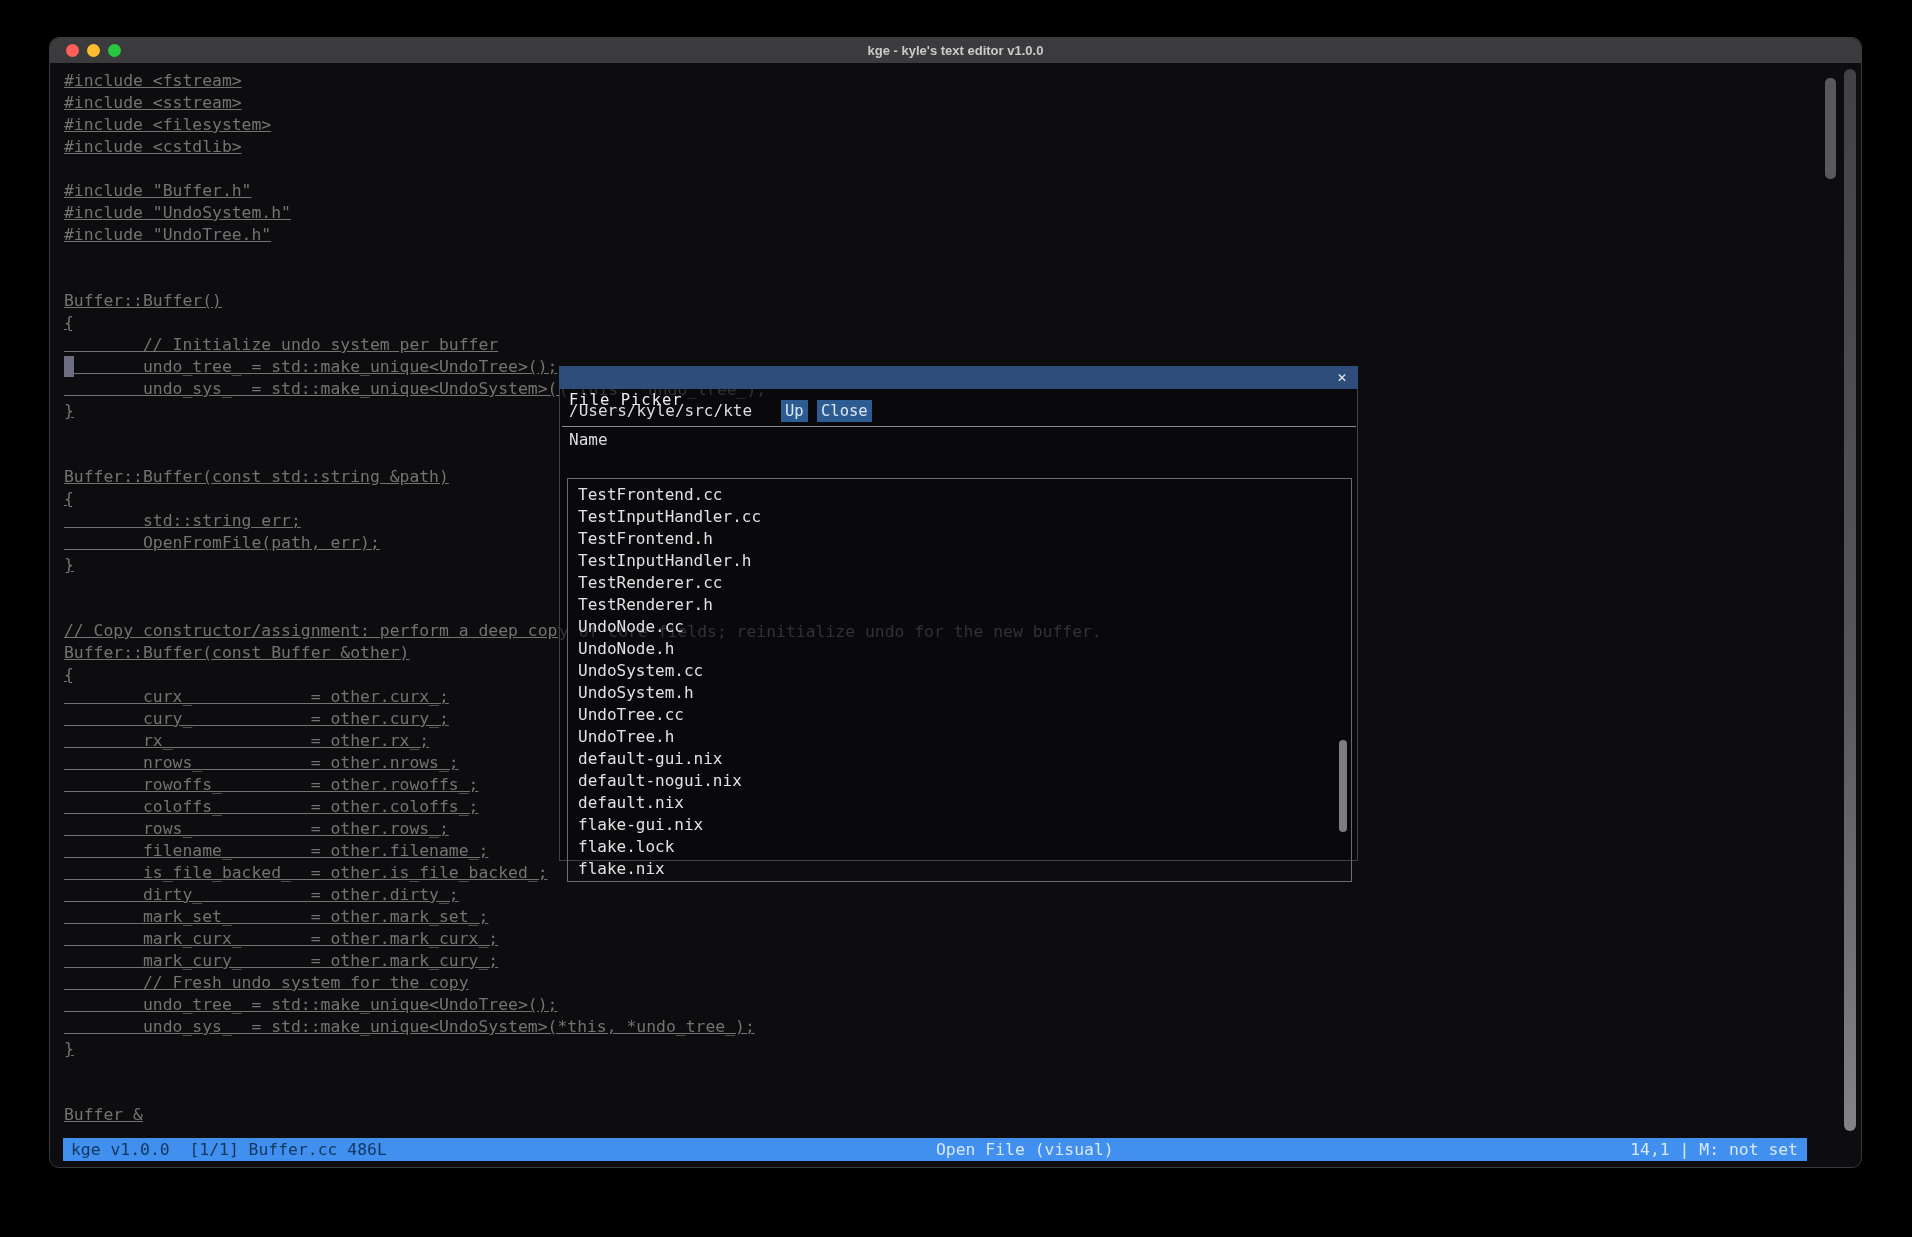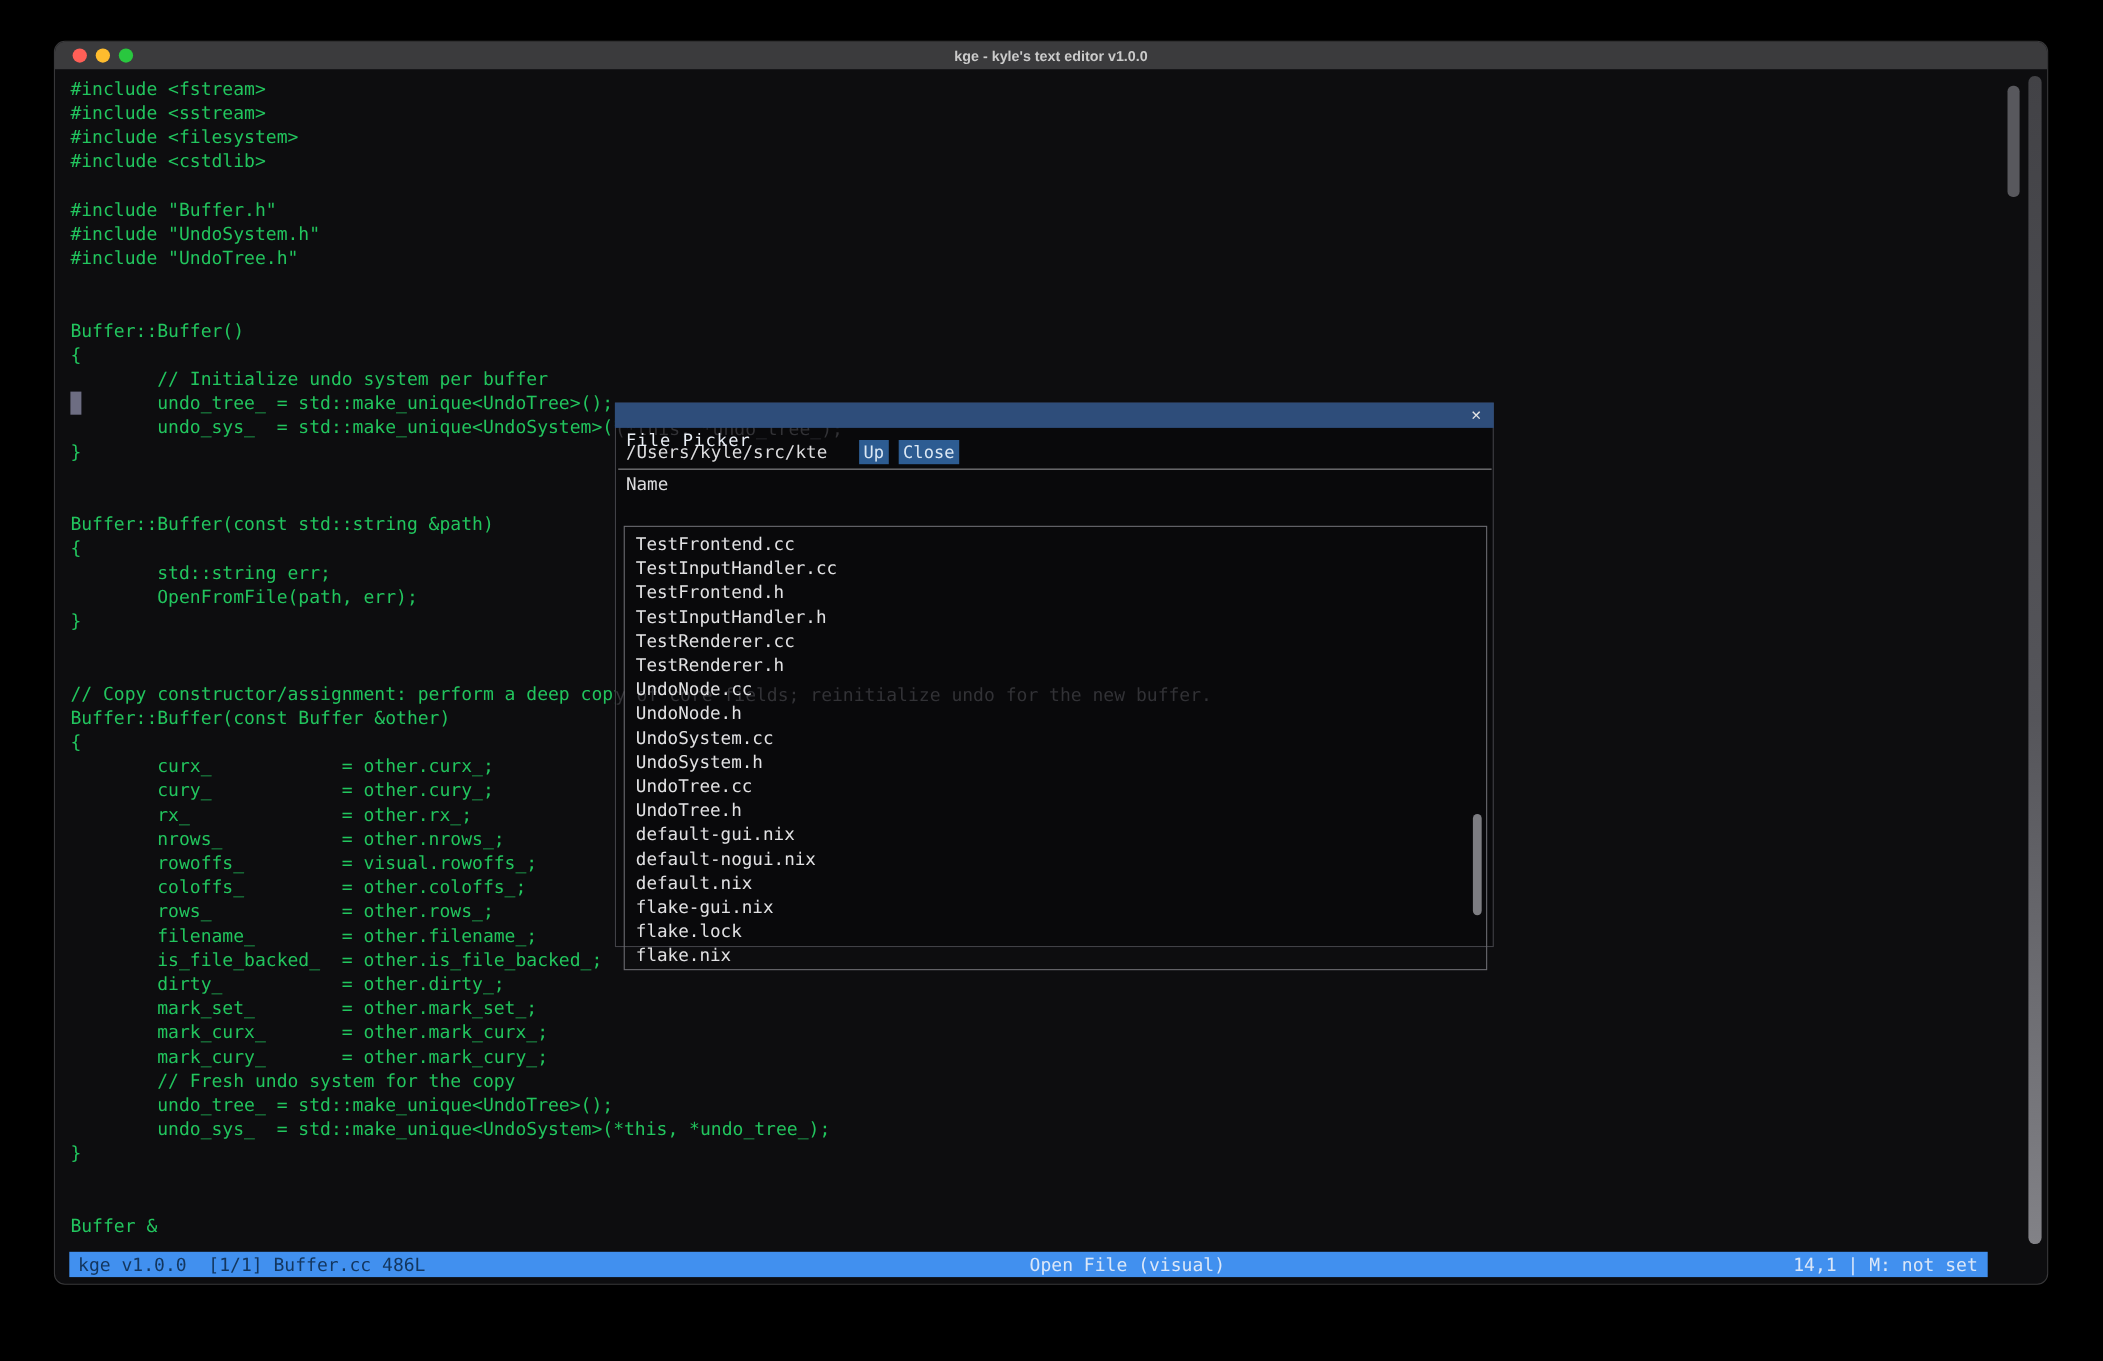--- a/index.html
+++ b/index.html
@@ -18,22 +18,22 @@
   .light { width:13px; height:13px; border-radius:50%; }
   .light.red    { background:#ff5f57; }
   .light.yellow { background:#febc2e; }
   .light.green  { background:#29c73f; }
   .win-title { position:absolute; left:0; right:0; text-align:center;
                font-family:"Liberation Sans", sans-serif; font-weight:bold;
                font-size:13px; color:#cbcbcb; }
 
   
   .code-layer { position:absolute; left:14px; top:32px; width:1760px; }
-  .code-line { height:22px; line-height:22px; font-size:16.4px; color:#22c55e;
-               white-space:pre; font-variant-ligatures:none; }
+  .code-line { height:22px; line-height:22px; font-size:16.4px; color:#737373;
+               white-space:pre; font-variant-ligatures:none;text-decoration:underline; }
   .cursor { position:absolute; left:14px; top:318px; width:10px; height:21px;
             background:#6d6d82; }
 
   .scroll-track { position:absolute; left:1794px; top:31px; width:12px; height:1062px;
                   border-radius:6px;
                   background:linear-gradient(#424246, #55555a 55%, #828287); }
   .scroll-thumb { position:absolute; left:1775px; top:40px; width:11px; height:101px;
                   border-radius:5px; background:#58585d; }
 
   
@@ -122,21 +122,21 @@
         <div class="code-line">}</div>
         <div class="code-line"></div>
         <div class="code-line"></div>
         <div class="code-line">// Copy constructor/assignment: perform a deep copy of core fields; reinitialize undo for the new buffer.</div>
         <div class="code-line">Buffer::Buffer(const Buffer &amp;other)</div>
         <div class="code-line">{</div>
         <div class="code-line">        curx_            = other.curx_;</div>
         <div class="code-line">        cury_            = other.cury_;</div>
         <div class="code-line">        rx_              = other.rx_;</div>
         <div class="code-line">        nrows_           = other.nrows_;</div>
-        <div class="code-line">        rowoffs_         = visual.rowoffs_;</div>
+        <div class="code-line">        rowoffs_         = other.rowoffs_;</div>
         <div class="code-line">        coloffs_         = other.coloffs_;</div>
         <div class="code-line">        rows_            = other.rows_;</div>
         <div class="code-line">        filename_        = other.filename_;</div>
         <div class="code-line">        is_file_backed_  = other.is_file_backed_;</div>
         <div class="code-line">        dirty_           = other.dirty_;</div>
         <div class="code-line">        mark_set_        = other.mark_set_;</div>
         <div class="code-line">        mark_curx_       = other.mark_curx_;</div>
         <div class="code-line">        mark_cury_       = other.mark_cury_;</div>
         <div class="code-line">        // Fresh undo system for the copy</div>
         <div class="code-line">        undo_tree_ = std::make_unique&lt;UndoTree&gt;();</div>

